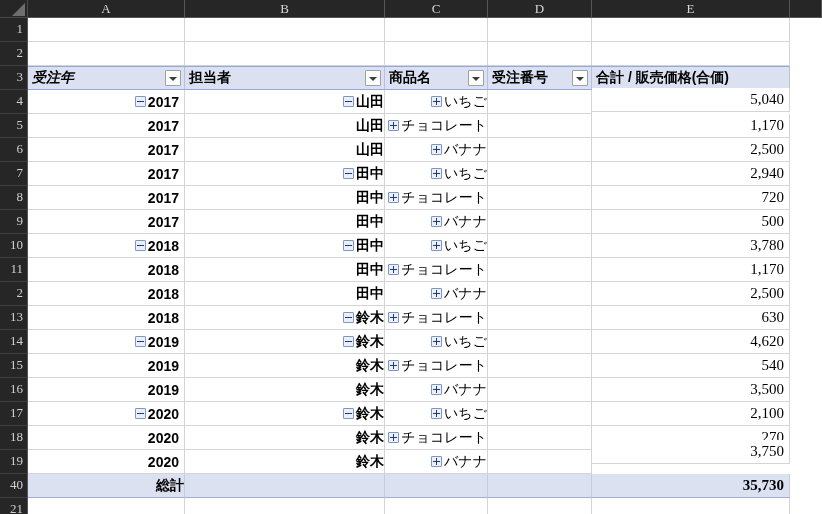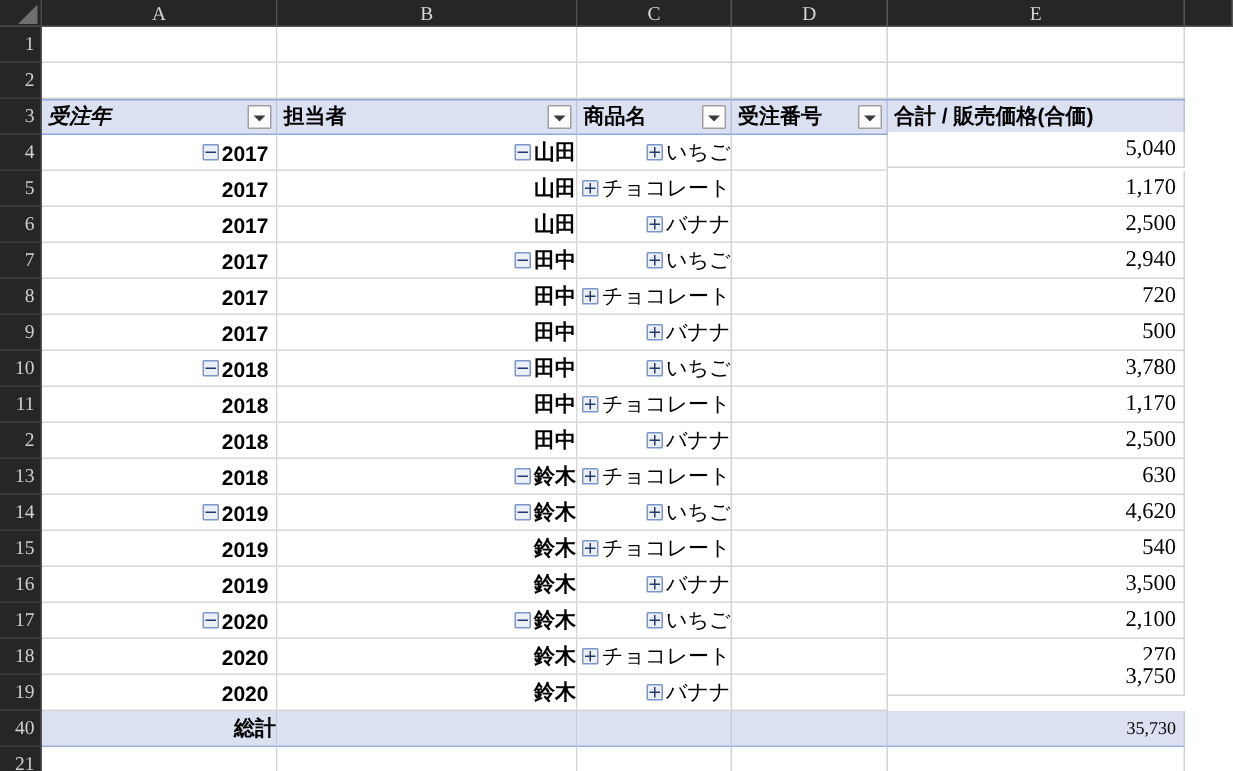--- a/index.html
+++ b/index.html
@@ -162,21 +162,21 @@
     width: 1px; height: 7px;
     background: #23386b;
   }
   .pm-spacer {
     flex: 0 0 auto;
     width: 13px; height: 11px;
   }
 
   .txt { display: inline-block; }
   .num { font-family: "Liberation Serif", "DejaVu Serif", serif; font-size: 15px; }
-  .total-num { font-family: "Liberation Serif", "DejaVu Serif", serif; font-size: 12px; font-weight: normal; }
+  .total-num { font-family: "Liberation Serif", "DejaVu Serif", serif; font-size: 15px; font-weight: bold; }
 </style>
 </head>
 <body>
 
 <div id="sheet">
     <div class="col-header-band"></div>
     <div class="corner-box">
       <div class="corner-tri"></div>
     </div>
     <div class="col-head" style="left: 28px; width: 157px;">A</div>

